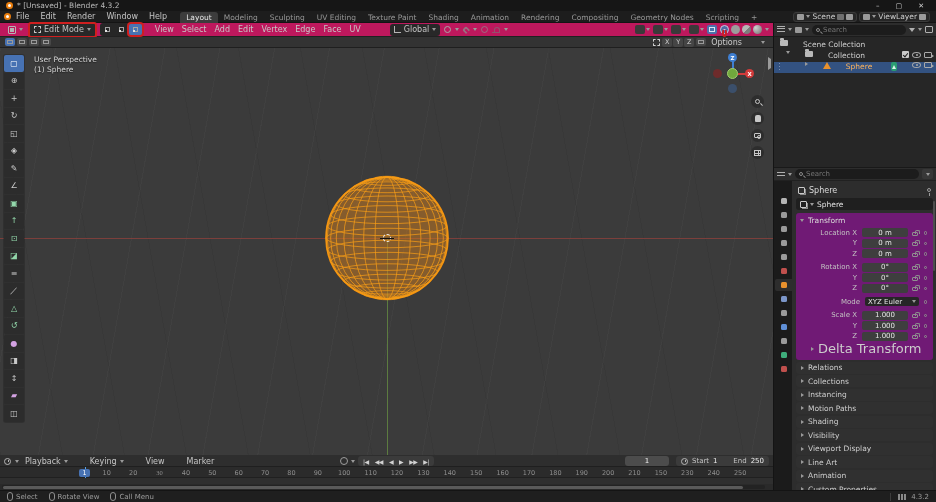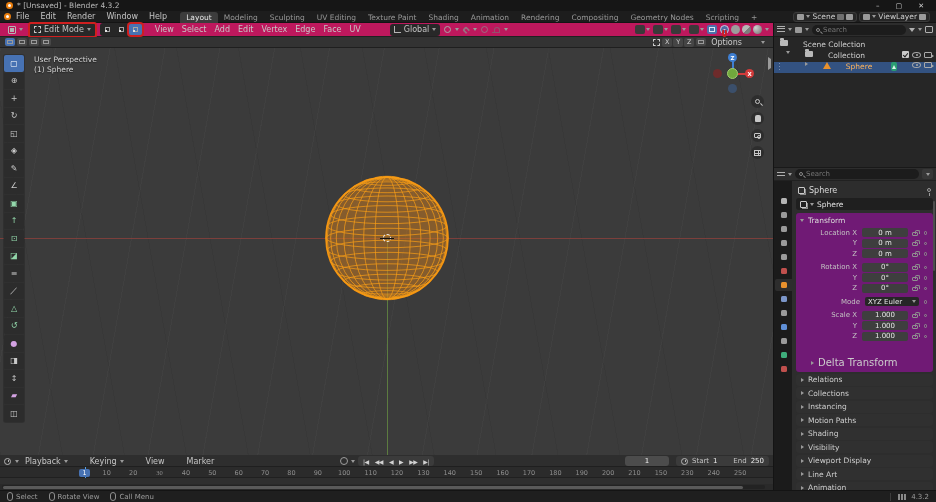--- a/index.html
+++ b/index.html
@@ -170,21 +170,21 @@
   .panel-title{display:flex;align-items:center;gap:4px;color:#dadada;font-size:7.5px;padding:1px 1px 2px}
   .prow{display:flex;align-items:center;height:9.5px;margin-top:1px}
   .prow .lbl{flex:1;text-align:right;padding-right:5px;color:#c2c2c2;font-size:7px;white-space:nowrap}
   .prow .field{width:46px;height:9px;background:#3e3e3e;border-radius:2px;color:#e6e6e6;display:flex;align-items:center;justify-content:center;font-size:7px;flex:none}
   .prow .field.dd2{background:#262626;justify-content:space-between;width:54px;padding:0 3px}
   .icellw{width:9px;display:flex;justify-content:center;flex:none;margin-left:2px}
   .ic-lock{position:relative;width:6px;height:4px;border:1px solid #8f8f8f;border-radius:1px;margin-top:2px}
   .ic-lock::before{content:"";position:absolute;left:2.5px;top:-3px;width:3px;height:3px;border:1px solid #8f8f8f;border-bottom:none;border-radius:2px 2px 0 0}
   .ic-adot{width:3.5px;height:3.5px;border:1px solid #8f8f8f;border-radius:50%}
   .pgap{height:3px}
-  .subpanel{display:flex;align-items:center;gap:4px;margin:16px 0 0 12px;color:#cccccc;font-size:10px}
+  .subpanel{display:flex;align-items:center;gap:4px;margin:0 0 0 12px;color:#cccccc;font-size:13px}
   .cpanel{height:12px;background:#303030;border-radius:3px;margin-top:1.5px;display:flex;align-items:center;gap:4px;padding:0 5px;color:#cecece;font-size:7.5px}
   .pscroll{position:absolute;right:1px;top:20px;width:2.5px;height:70px;background:#4e4e4e;border-radius:2px}
 
   
   .timeline{position:absolute;top:455px;left:0;width:773px;height:35px;background:#2a2a2a}
   .tl-header{position:relative;height:12px;background:#2e2e2e;border-bottom:1px solid #1f1f1f}
   .tl-left{position:absolute;left:4px;top:0;height:12px;display:flex;align-items:center;gap:4px}
   .ic-clock{width:7px;height:7px;border:1px solid #b5b5b5;border-radius:50%;position:relative}
   .ic-clock::after{content:"";position:absolute;left:2.5px;top:1px;width:1px;height:2.5px;background:#b5b5b5}
   .tl-menu{display:flex;align-items:center;gap:3px;padding:0 2px;color:#c6c6c6}

